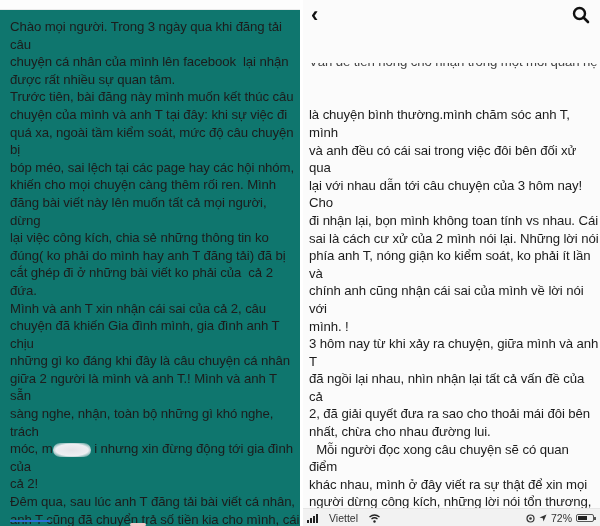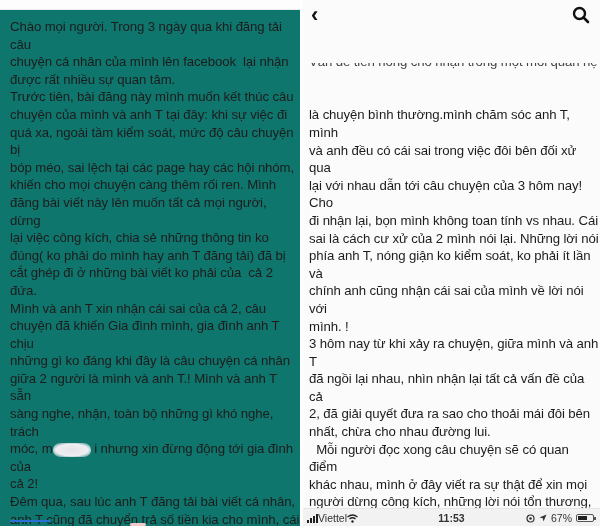--- a/index.html
+++ b/index.html
@@ -13,21 +13,21 @@
     .text-block { font-size: 13.2px; line-height: 17.6px; letter-spacing: -0.1px; white-space: pre-wrap; }
     .left-body { position: absolute; top: 18px; left: 10px; width: 290px; }
     .right-navbar { position: absolute; top: 0; left: 0; width: 297px; height: 30px; background: #fbfbfb; }
     .back-icon { position: absolute; left: 8px; top: 2px; font-size: 22px; font-weight: bold; color: #111; line-height: 26px; }
     .search-icon { position: absolute; right: 10px; top: 6px; width: 18px; height: 18px; }
     .right-body { position: absolute; top: 28px; left: 6px; width: 290px; }
     .clip-line { height: 8px; overflow: hidden; position: relative; }
     .clip-line span { position: absolute; top: -10px; left: 0; white-space: nowrap; color: #444; }
     .blur { display: inline-block; width: 38px; height: 14px; border-radius: 7px; background: radial-gradient(ellipse, #e3e3e8 0%, #eeeef2 60%, rgba(255,255,255,0) 100%); vertical-align: middle; }
     .status-bar { position: absolute; left: 0; bottom: 0; width: 297px; height: 18px; background: #f2f2f2; border-top: 1px solid #e6e6e6; font-size: 10.5px; color: #333; }
-    .sb-left { position: absolute; left: 4px; top: 3px; display: flex; align-items: center; gap: 0; }
+    .sb-left { position: absolute; left: 4px; top: 3px; display: flex; align-items: center; gap: 11px; }
     .sb-center { position: absolute; left: 0; right: 0; top: 3px; text-align: center; font-weight: bold; }
     .sb-right { position: absolute; right: 6px; top: 3px; display: flex; align-items: center; gap: 4px; }
     .signal { display: inline-flex; align-items: flex-end; gap: 1px; height: 9px; }
     .signal i { display: block; width: 2px; background: #222; }
     .battery { display: inline-block; width: 18px; height: 8px; border: 1px solid #555; border-radius: 2px; position: relative; }
     .battery::before { content: ""; position: absolute; left: 1px; top: 1px; width: 9px; height: 4px; background: #222; }
     .battery::after { content: ""; position: absolute; right: -3px; top: 2px; width: 2px; height: 3px; background: #555; }
     .left-bottom-underline { position: absolute; left: 10px; bottom: 4px; width: 40px; height: 2px; background: #2a6fd6; }
     .left-bottom-red { position: absolute; left: 130px; bottom: 0; width: 16px; height: 3px; border-radius: 2px; background: #f3c9c9; }
   </style>
@@ -63,26 +63,25 @@
           <i style="height:7px"></i>
           <i style="height:9px"></i>
         </span>
       <span>Viettel</span>
       <svg width="11" height="9" viewBox="0 0 11 9">
           <path d="M0.5 3 Q5.5 -1 10.5 3" stroke="#222" stroke-width="1.3" fill="none"></path>
           <path d="M2.5 5 Q5.5 2.5 8.5 5" stroke="#222" stroke-width="1.3" fill="none"></path>
           <circle cx="5.5" cy="7.5" r="1.2" fill="#222"></circle>
         </svg>
     </div>
-    <div class="sb-center">11:53</div>
     <div class="sb-right">
       <svg width="9" height="9" viewBox="0 0 9 9">
           <circle cx="4.5" cy="4.5" r="3.5" fill="none" stroke="#333" stroke-width="1.2"></circle>
           <circle cx="4.5" cy="4.5" r="1.3" fill="#333"></circle>
         </svg>
       <svg width="8" height="8" viewBox="0 0 8 8">
           <path d="M0.5 3.5 L7.5 0.5 L4.5 7.5 L3.8 4.2 Z" fill="#333"></path>
         </svg>
-      <span>67%</span>
+      <span>72%</span>
       <span class="battery"></span>
     </div>
   </div>
 </div>
 
 </body></html>

